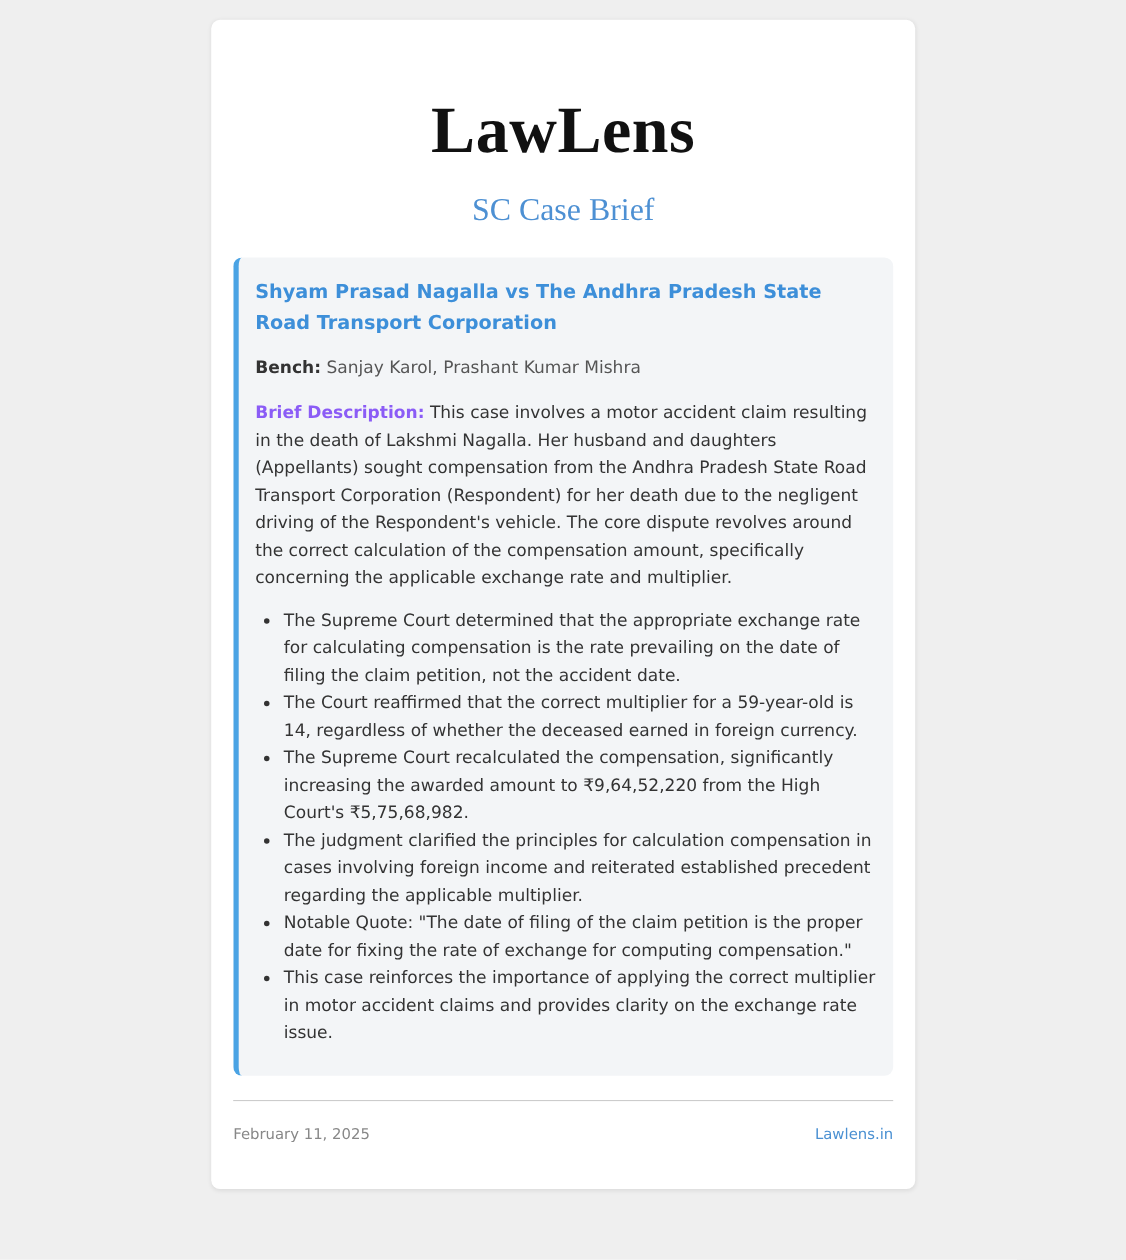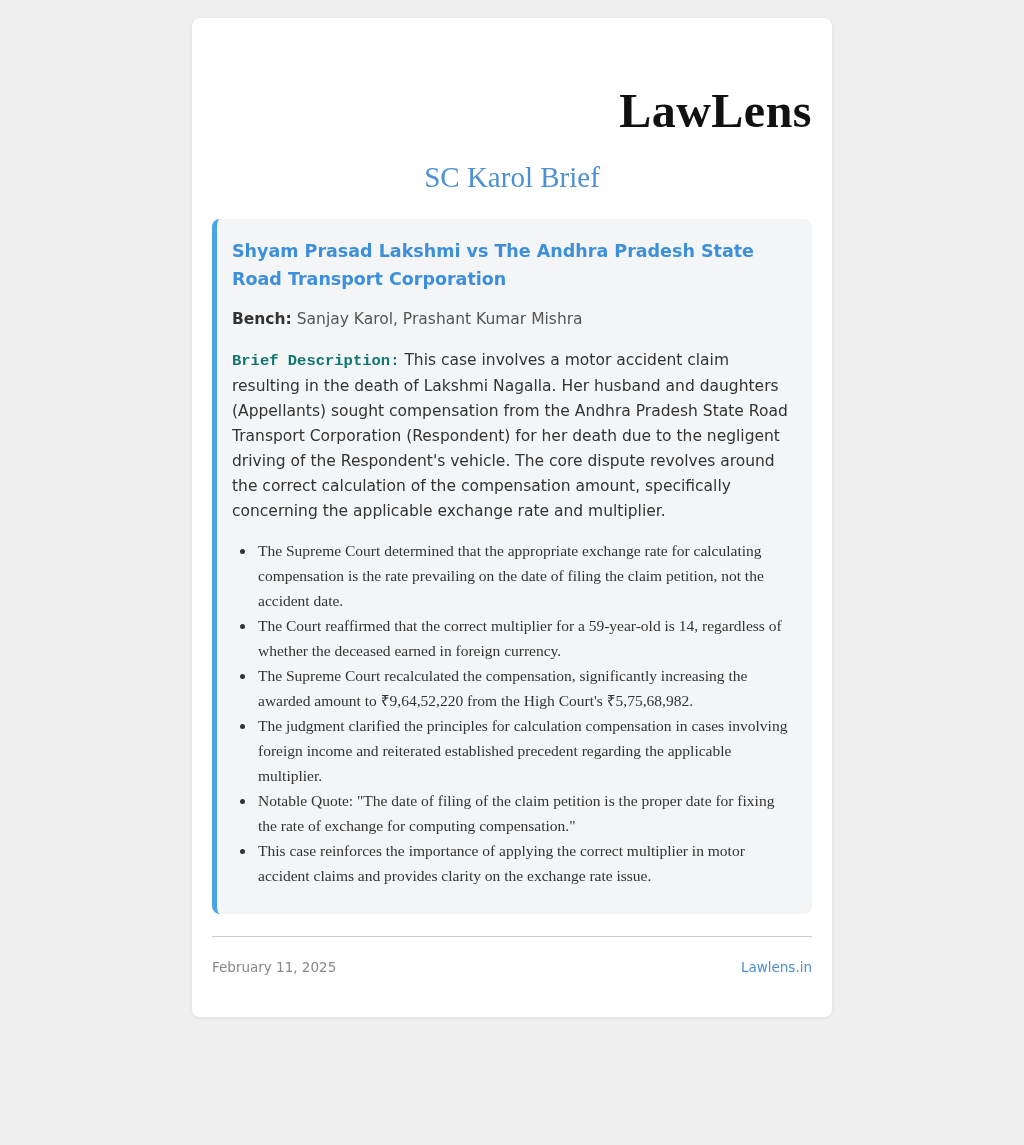--- a/index.html
+++ b/index.html
@@ -18,24 +18,24 @@
   .doc-card {
     width: 640px;
     margin: 0 auto;
     background: #ffffff;
     border-radius: 8px;
     box-shadow: 0 1px 4px rgba(0,0,0,0.08);
     padding: 46px 20px 42px 20px;
   }
   .brand-title {
     font-family: "Liberation Serif", "DejaVu Serif", serif;
-    font-size: 48px;
+    font-size: 60px;
     font-weight: 600;
     color: #111111;
-    text-align: right;
+    text-align: center;
     margin: 18px 0 0 0;
     line-height: 1.2;
     letter-spacing: 0.5px;
   }
   .page-subtitle {
     font-family: "Liberation Serif", "DejaVu Serif", serif;
     font-size: 29px;
     font-weight: 500;
     color: #4d90d3;
     text-align: center;
@@ -67,31 +67,29 @@
     color: #333333;
   }
   .bench-value {
     color: #555555;
   }
   .desc-para {
     margin: 0 0 14px 0;
   }
   .desc-label, .section-label {
     font-weight: 700;
-    color: #0f766e;
+    color: #8b5cf6;
     font-style: normal;
-    font-family: Liberation Mono, monospace;
   }
   .section-label {
     margin: 0 0 12px 0;
   }
   .key-points {
     margin: 14px 0 0 0;
     padding: 0 0 0 24px;
-    font-family: Liberation Serif, serif;
   }
   .key-points li {
     margin: 0;
     padding-left: 2px;
   }
   .footer-divider {
     border: none;
     border-top: 1px solid #cccccc;
     margin: 22px 0 0 0;
   }
@@ -111,25 +109,25 @@
   }
 </style>
 </head>
 <body>
 
 <div class="page">
   <div class="doc-card">
 
     <h1 class="brand-title">LawLens</h1>
 
-    <h2 class="page-subtitle">SC Karol Brief</h2>
+    <h2 class="page-subtitle">SC Case Brief</h2>
 
     <div class="brief-card">
 
-      <h3 class="case-title">Shyam Prasad Lakshmi vs The Andhra Pradesh State Road Transport Corporation</h3>
+      <h3 class="case-title">Shyam Prasad Nagalla vs The Andhra Pradesh State Road Transport Corporation</h3>
 
       <p class="bench-line">
         <span class="bench-label">Bench:</span>
         <span class="bench-value">Sanjay Karol, Prashant Kumar Mishra</span>
       </p>
 
       <p class="desc-para">
         <span class="desc-label">Brief Description:</span>
         <span class="desc-text">This case involves a motor accident claim resulting in the death of Lakshmi Nagalla. Her husband and daughters (Appellants) sought compensation from the Andhra Pradesh State Road Transport Corporation (Respondent) for her death due to the negligent driving of the Respondent's vehicle. The core dispute revolves around the correct calculation of the compensation amount, specifically concerning the applicable exchange rate and multiplier.</span>
       </p>

